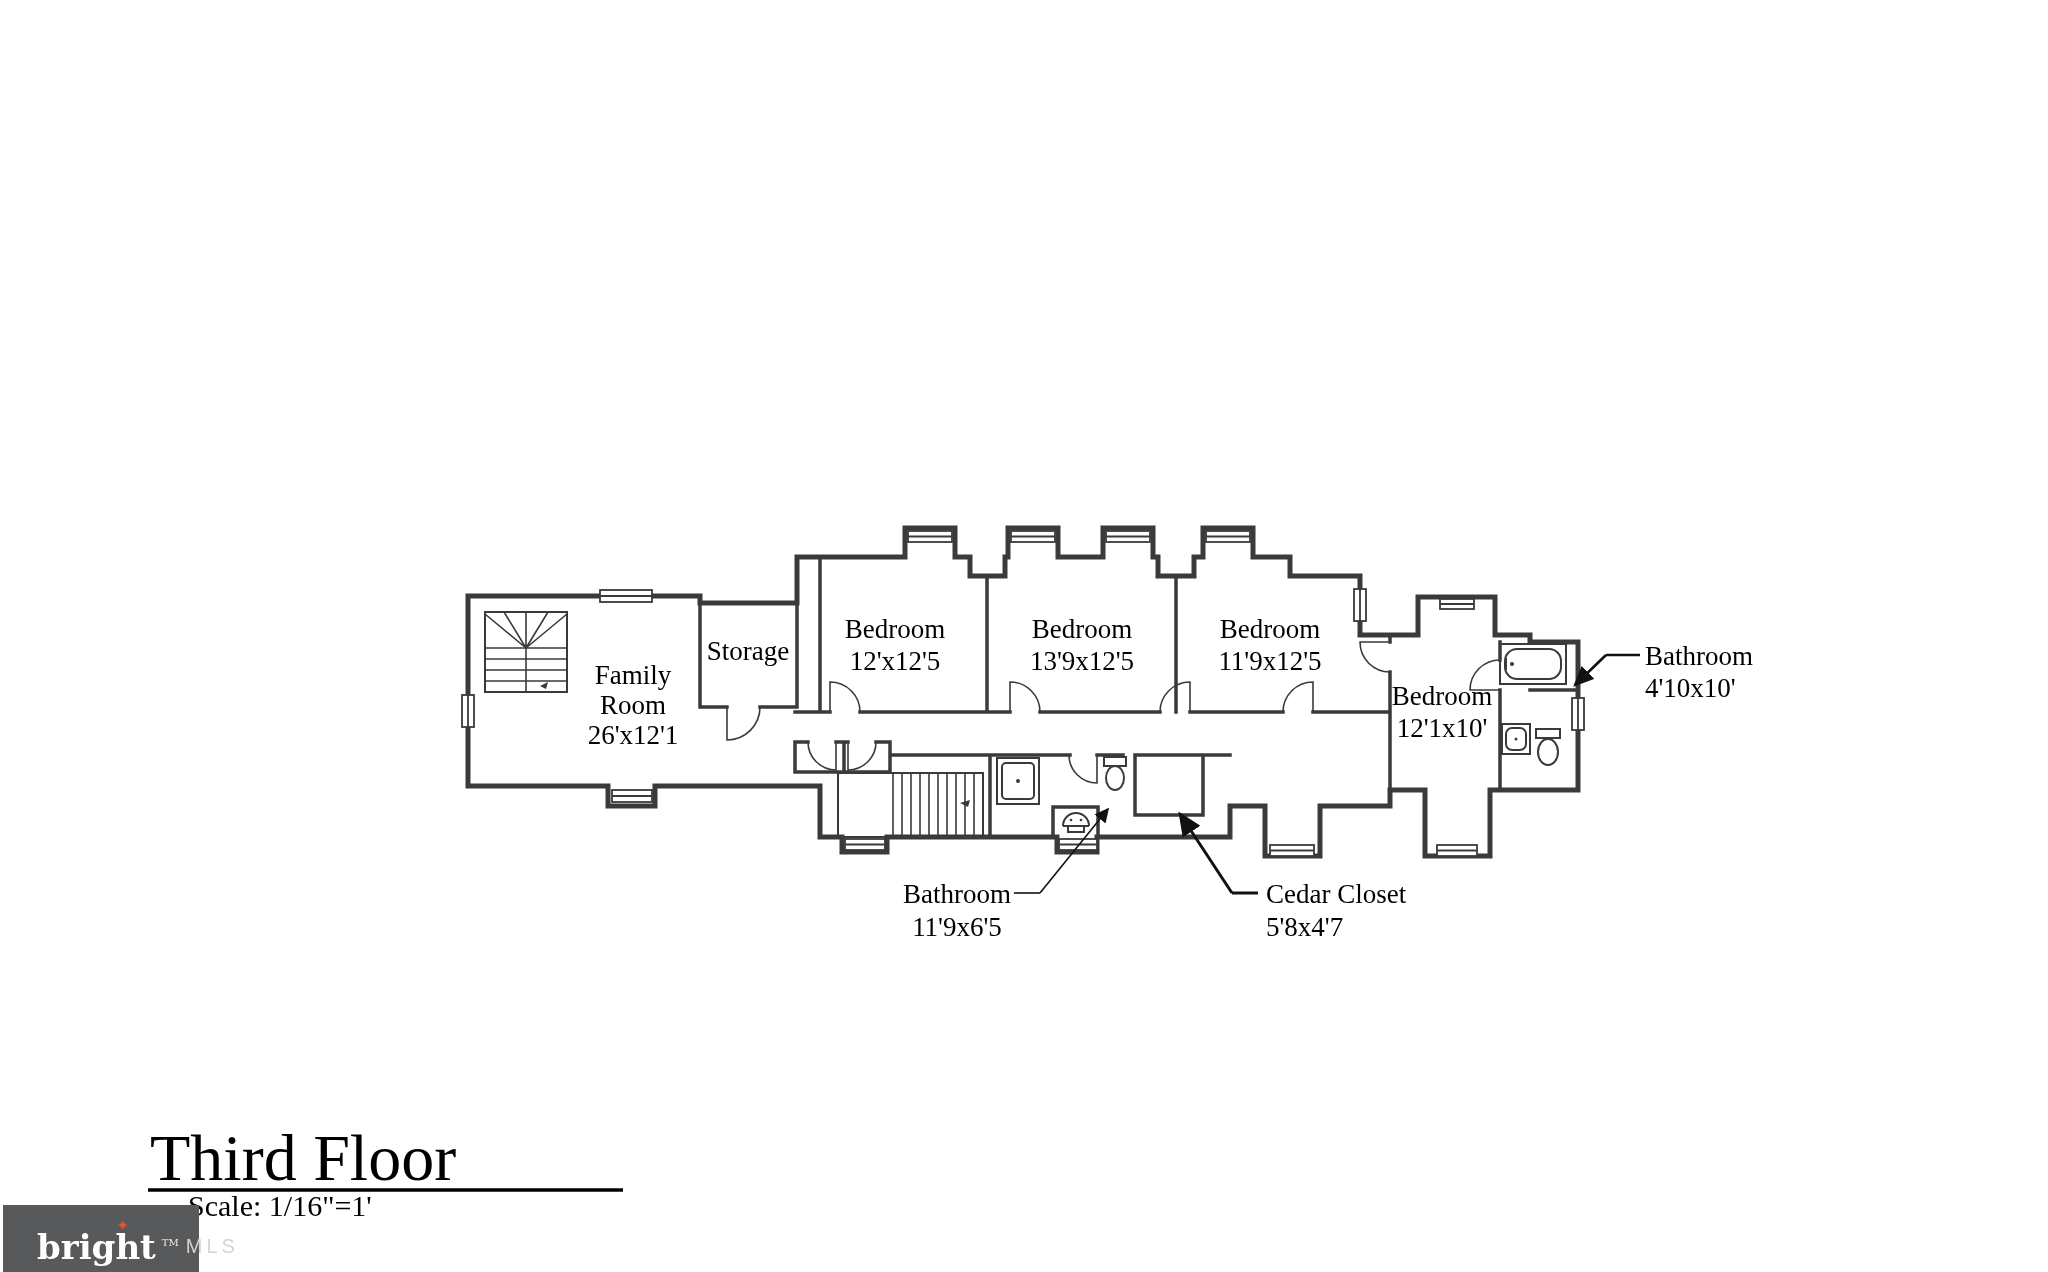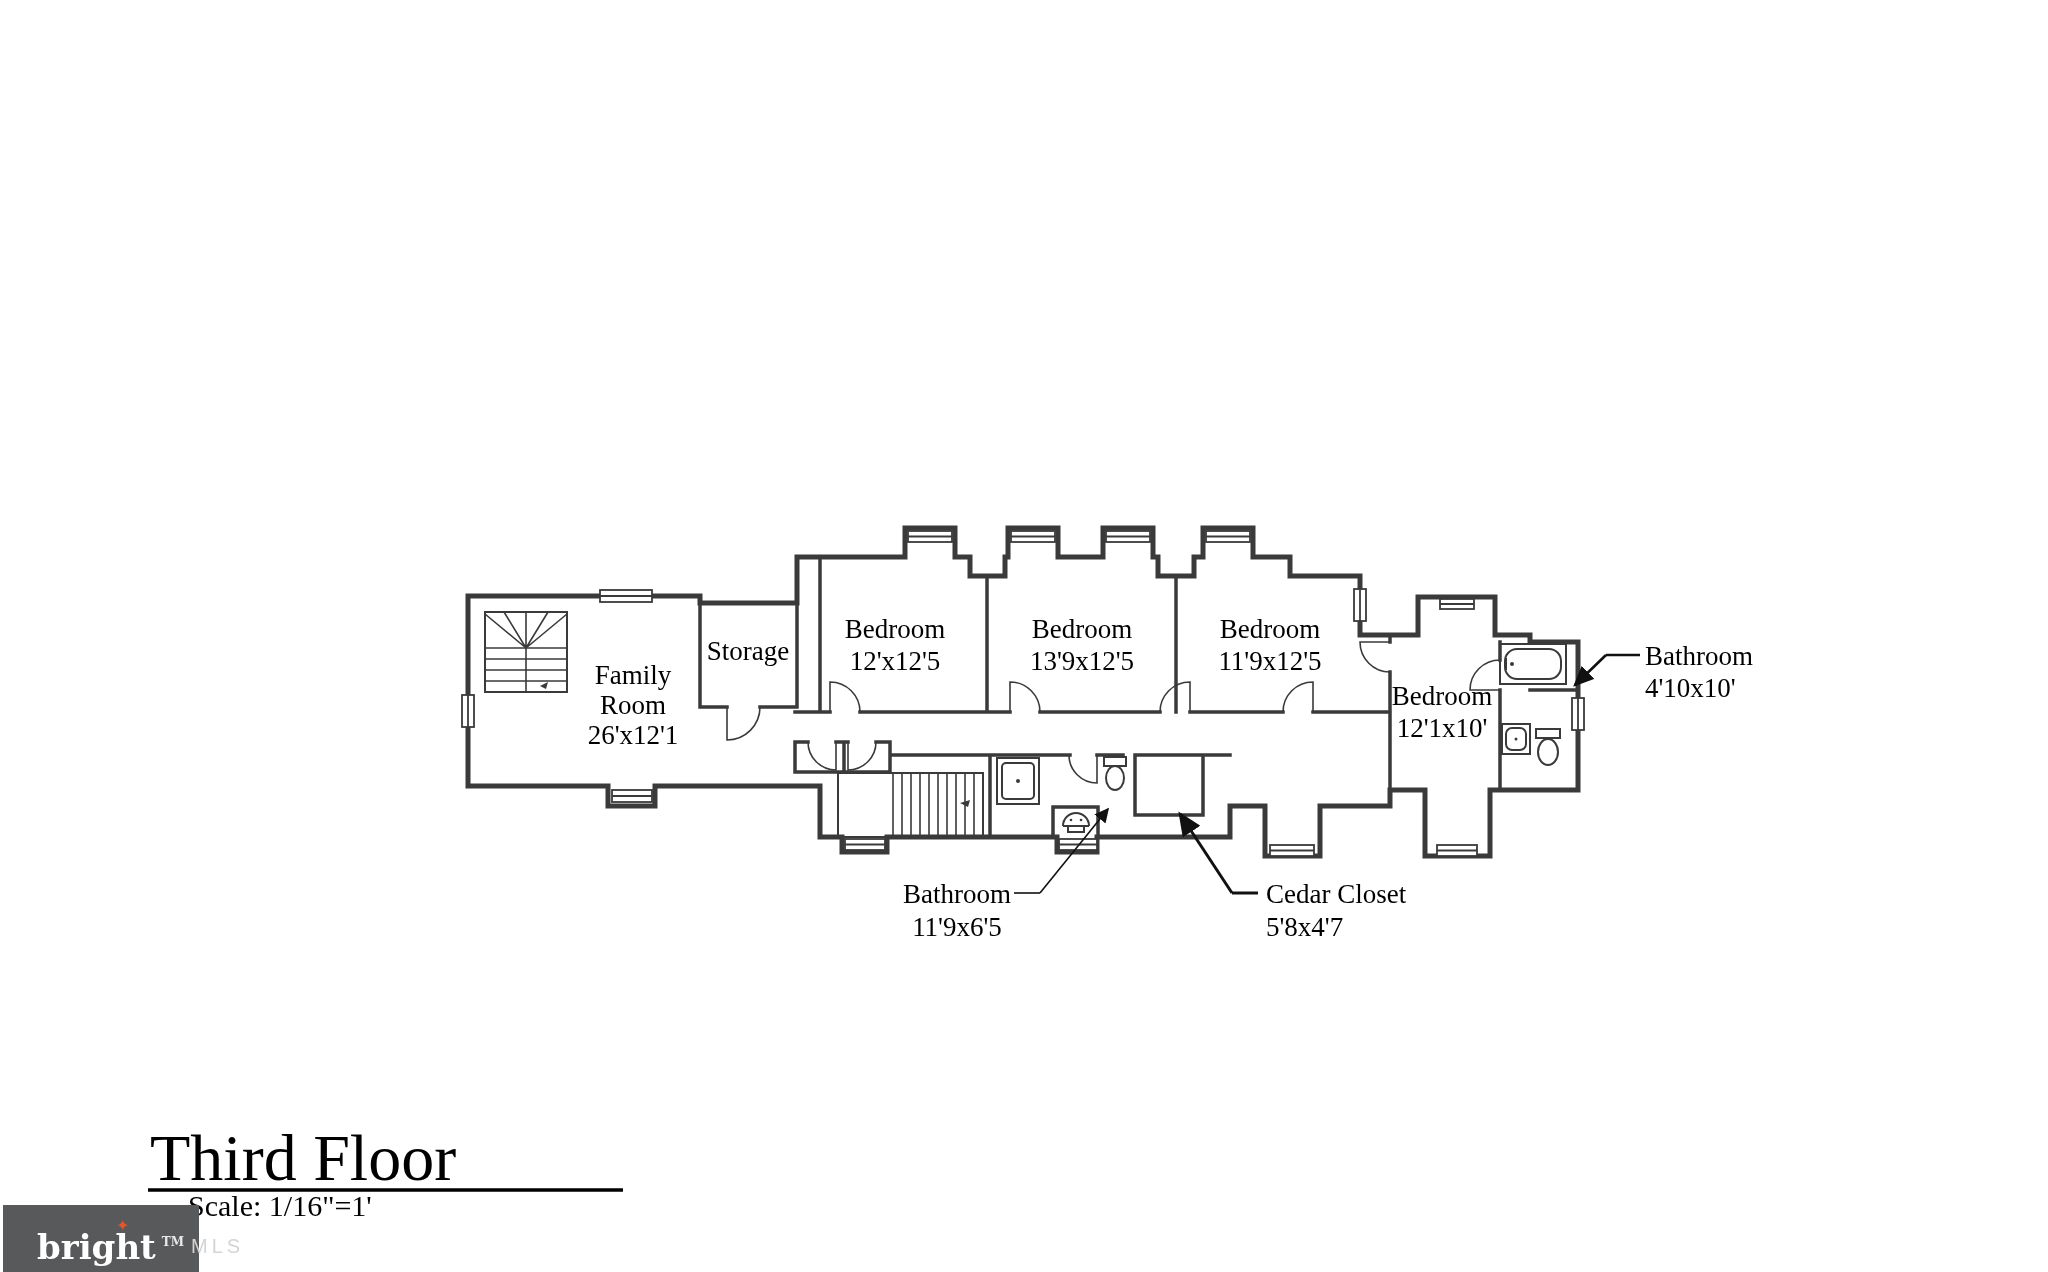--- a/index.html
+++ b/index.html
@@ -13,21 +13,21 @@
   .title-text{font-size:66px;font-family:"Liberation Serif",serif;}
   .scale-text{font-size:30px;font-family:"Liberation Serif",serif;}
   .logo{position:absolute;left:3px;top:1205px;width:196px;height:83px;
         background:var(--logo-bg,#58595b);display:flex;align-items:center;
         padding-left:34px;box-sizing:border-box;}
   .brand{position:relative;color:var(--logo-text,#ffffff);
          font-family:"DejaVu Serif",serif;font-weight:bold;font-size:34px;line-height:1;}
   .brand .star{position:absolute;left:79px;top:-12px;
                color:var(--logo-star,#e0562e);font-size:16px;
                font-family:"DejaVu Sans",sans-serif;font-weight:normal;}
-  .brand sup.tm{font-size:12px;color:#e9e9e9;font-weight:bold;
+  .brand sup.tm{font-size:10px;color:#e9e9e9;font-weight:normal;
                 vertical-align:super;margin-left:6px;}
   .mls{margin-left:7px;color:var(--logo-mls,#d4d4d4);
        font-family:"Liberation Sans",sans-serif;font-size:20px;
        letter-spacing:4px;font-weight:400;}
 </style>
 </head>
 <body>
 
 <div class="page">
 

